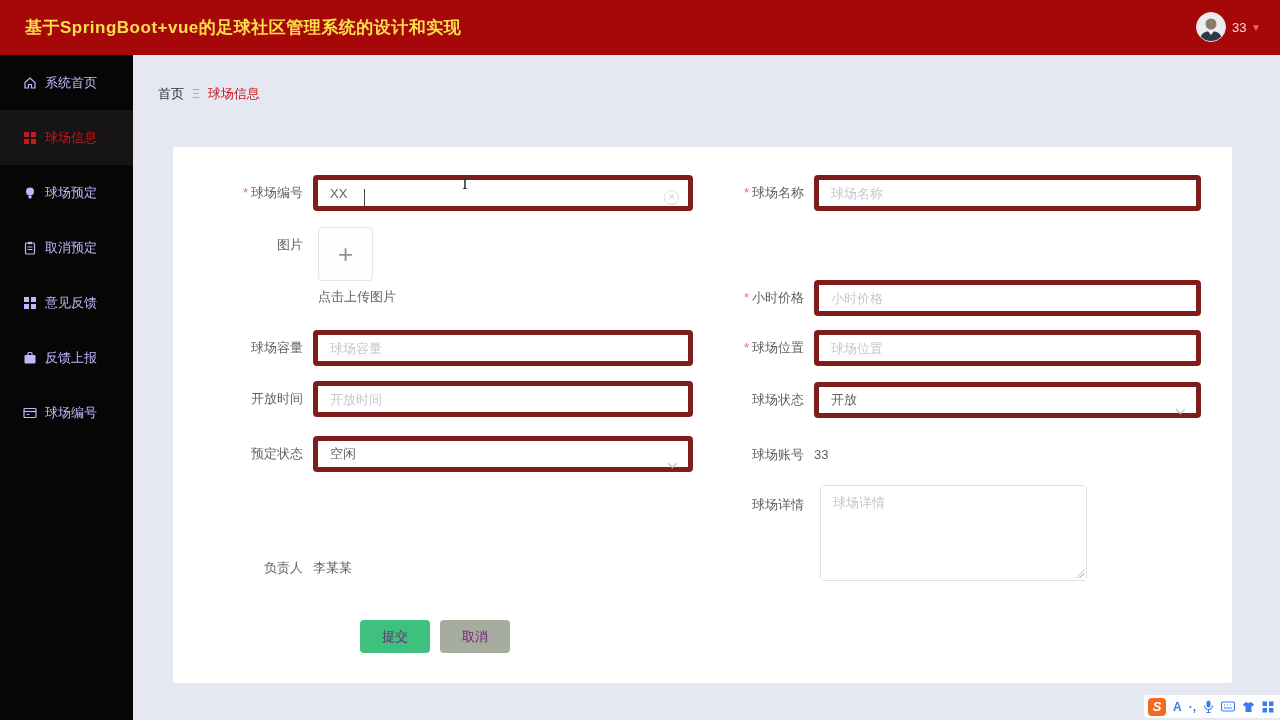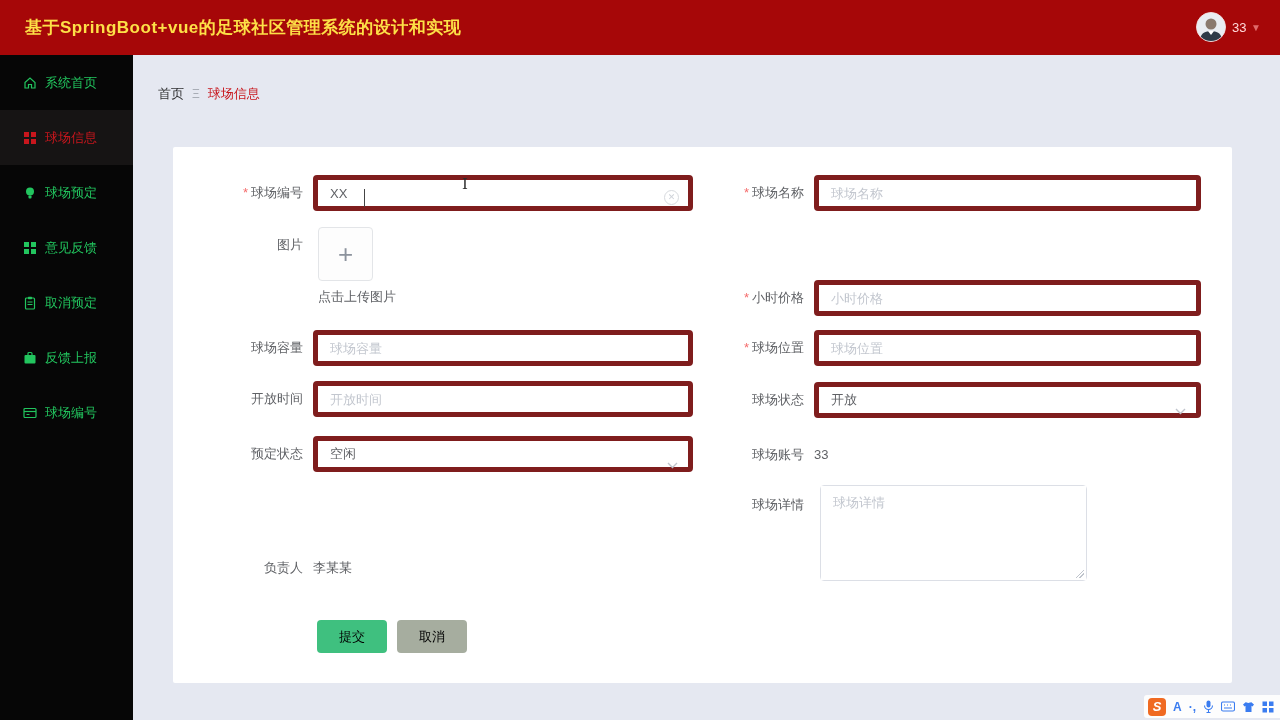--- a/index.html
+++ b/index.html
@@ -10,21 +10,21 @@
   
   .header { position:absolute; left:0; top:0; width:1280px; height:55px; background:#a60708; z-index:5; }
   .header-title { position:absolute; left:25px; top:0; line-height:55px; color:#fde047; font-size:17px; font-weight:bold; letter-spacing:0.5px; }
   .avatar { position:absolute; left:1196px; top:12px; width:30px; height:30px; border-radius:50%; background:#e9edf2; overflow:hidden; border:1px solid #f3d6d6; cursor:pointer; }
   .avatar svg { display:block; }
   .header-user { position:absolute; left:1232px; top:0; line-height:55px; color:#ffd9d9; font-size:13px; cursor:pointer; }
   .header-caret { position:absolute; left:1251px; top:0; line-height:55px; color:#e06a6a; font-size:10px; cursor:pointer; }
 
   
   .sidebar { position:absolute; left:0; top:55px; width:133px; height:665px; background:#060606; z-index:4; }
-  .side-item { height:55px; display:flex; align-items:center; padding-left:23px; gap:8px; color:#22c55e; font-size:13px; cursor:pointer; }
+  .side-item { height:55px; display:flex; align-items:center; padding-left:23px; gap:8px; color:#c4b5fd; font-size:13px; cursor:pointer; }
   .side-item .s-icon { width:14px; height:14px; display:inline-flex; }
   .side-item.active { background:#161414; color:#c8161d; }
 
   
   .breadcrumb { position:absolute; left:158px; top:85px; font-size:13px; color:#303133; display:flex; align-items:center; gap:8px; }
   .bc-sep { color:#a8adb6; font-size:12px; }
   .bc-current { color:#c8161d; }
 
   
   .card { position:absolute; left:173px; top:147px; width:1059px; height:536px; background:#ffffff; border-radius:2px; }
@@ -43,21 +43,21 @@
   .upload-box .plus { color:#8c939d; font-size:26px; font-weight:300; line-height:1; }
   .upload-hint { position:absolute; font-size:13px; color:#606266; }
 
   .static-val { font-size:13px; color:#606266; line-height:20px; }
 
   .detail-area { position:absolute; width:267px; height:96px; border:1px solid #dcdfe6; border-radius:4px; background:#fff; }
   .detail-area textarea { width:100%; height:100%; border:none; outline:none; resize:none; padding:8px 12px; font-size:13px; color:#606266; font-family:inherit; }
   .resize-grip { position:absolute; right:2px; bottom:2px; width:9px; height:9px;
     background:linear-gradient(135deg, transparent 0 50%, #bfc4cc 50% 56%, transparent 56% 72%, #bfc4cc 72% 78%, transparent 78%); cursor:nwse-resize; }
 
-  .btn { position:absolute; height:33px; width:70px; border:none; border-radius:4px; color:#000000; font-size:13px; cursor:pointer; font-family:inherit; }
+  .btn { position:absolute; height:33px; width:70px; border:none; border-radius:4px; color:#701a75; font-size:13px; cursor:pointer; font-family:inherit;margin-left:43px; }
   .btn-submit { background:#3fc07f; }
   .btn-cancel { background:#a6ad9f; }
 
   
   .ibeam { position:absolute; left:462px; top:175px; color:#2b2b2b; font-size:15px; z-index:9; font-family:"DejaVu Serif",serif; }
 
   
   .ime { position:absolute; right:0; bottom:2px; height:23px; background:#fdfdfd; border-radius:3px 0 0 3px; display:flex; align-items:center; gap:7px; padding:0 6px 0 4px; z-index:6; }
   .ime-logo { width:18px; height:18px; background:#f06a22; border-radius:4px; color:#fff; font-weight:bold; font-size:13px; line-height:18px; text-align:center; font-style:italic; cursor:pointer; }
   .ime-it { color:#3a7cf0; font-size:12px; font-weight:bold; cursor:pointer; display:inline-flex; align-items:center; }
@@ -106,37 +106,37 @@
         <svg width="14" height="14" viewBox="0 0 14 14">
             <circle cx="7" cy="5.5" r="4" fill="currentColor"></circle>
             <rect x="5.5" y="9.5" width="3" height="3" rx="0.8" fill="currentColor"></rect>
           </svg>
       </span>
       <span>球场预定</span>
     </div>
     <div class="side-item">
       <span class="s-icon">
         <svg width="14" height="14" viewBox="0 0 14 14">
+            <rect x="2.5" y="2" width="9" height="11" rx="1" fill="none" stroke="currentColor" stroke-width="1.2"></rect>
+            <rect x="5" y="0.8" width="4" height="2.4" rx="0.6" fill="currentColor"></rect>
+            <path d="M4.5 6 h5 M4.5 8.5 h5" stroke="currentColor" stroke-width="1"></path>
+          </svg>
+      </span>
+      <span>取消预定</span>
+    </div>
+    <div class="side-item">
+      <span class="s-icon">
+        <svg width="14" height="14" viewBox="0 0 14 14">
             <rect x="1" y="1" width="5" height="5" fill="currentColor"></rect>
             <rect x="8" y="1" width="5" height="5" fill="currentColor"></rect>
             <rect x="1" y="8" width="5" height="5" fill="currentColor"></rect>
             <rect x="8" y="8" width="5" height="5" fill="currentColor"></rect>
           </svg>
       </span>
       <span>意见反馈</span>
-    </div>
-    <div class="side-item">
-      <span class="s-icon">
-        <svg width="14" height="14" viewBox="0 0 14 14">
-            <rect x="2.5" y="2" width="9" height="11" rx="1" fill="none" stroke="currentColor" stroke-width="1.2"></rect>
-            <rect x="5" y="0.8" width="4" height="2.4" rx="0.6" fill="currentColor"></rect>
-            <path d="M4.5 6 h5 M4.5 8.5 h5" stroke="currentColor" stroke-width="1"></path>
-          </svg>
-      </span>
-      <span>取消预定</span>
     </div>
     <div class="side-item">
       <span class="s-icon">
         <svg width="14" height="14" viewBox="0 0 14 14">
             <rect x="1.5" y="4" width="11" height="8.5" rx="1" fill="currentColor"></rect>
             <path d="M5 4 V2.5 a1 1 0 0 1 1-1 h2 a1 1 0 0 1 1 1 V4" fill="none" stroke="currentColor" stroke-width="1.2"></path>
           </svg>
       </span>
       <span>反馈上报</span>
     </div>

